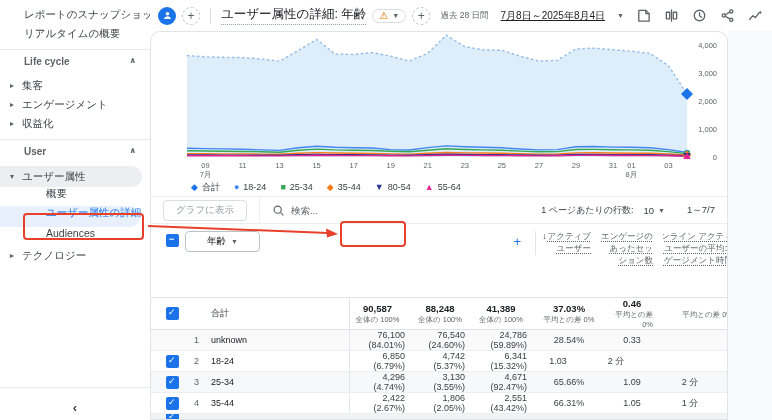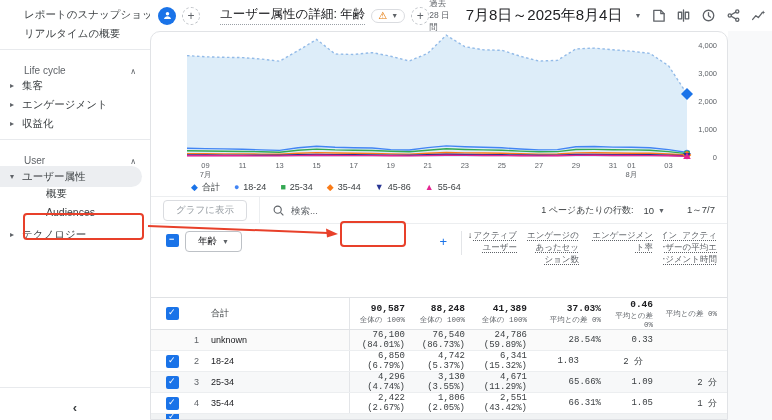--- a/index.html
+++ b/index.html
@@ -3,42 +3,42 @@
 <meta charset="utf-8">
 <style>
   * { margin:0; padding:0; box-sizing:border-box; }
   body { font-family:"Liberation Sans","DejaVu Sans",sans-serif; background:#fff; }
   .screen { position:relative; width:772px; height:420px; background:#fff; overflow:hidden; color:#202124; }
 
   
   .sidebar { position:absolute; left:0; top:0; width:150px; height:420px; background:#fff; font-size:10.5px; color:#3c4043; }
   .sb-item { display:flex; align-items:center; height:19px; padding-left:24px; white-space:nowrap; cursor:pointer; }
   .sb-item .caret { width:12px; margin-left:-14px; color:#5f6368; font-size:8px; }
-  .sb-sec-head { display:flex; align-items:flex-end; height:20px; padding:0 14px 0 24px; color:#5f6368; font-size:10px; }
+  .sb-sec-head { display:flex; align-items:flex-start; height:20px; padding:0 14px 0 24px; color:#5f6368; font-size:10px;font-weight:bold; }
   .sb-sec-head .chev { margin-left:auto; font-size:8px; color:#5f6368; }
   .sb-divider { border-top:1px solid #e8eaed; margin:6px 0; }
   .sb-parent { display:flex; align-items:center; height:21px; padding-left:24px; background:#eceef1; border-radius:0 16px 16px 0; margin-right:8px; font-weight:500; }
   .sb-parent .caret { width:12px; margin-left:-14px; color:#5f6368; font-size:8px; }
   .sb-sub { display:flex; align-items:flex-start; height:19px; padding-left:46px; white-space:nowrap; cursor:pointer; }
   .sb-sub.selected { background:#e8f0fe; color:#1a73e8; border-radius:0 16px 16px 0; margin-right:10px; height:21px; font-weight:500; }
   .sb-bottom { position:absolute; bottom:0; left:0; right:0; }
   .sb-collapse { display:flex; justify-content:center; align-items:center; height:26px; font-size:13px; font-weight:bold; color:#3c4043; cursor:pointer; }
 
   
   .topbar { position:absolute; left:150px; top:0; width:622px; height:31px; background:#fff; display:flex; align-items:center; padding:0 8px 0 8px; }
   .chip-circle { width:18px; height:18px; border-radius:50%; background:#1a73e8; display:flex; align-items:center; justify-content:center; flex:0 0 auto; }
   .add-circle { width:18px; height:18px; border-radius:50%; border:1px dashed #bdc1c6; color:#5f6368; font-size:12px; line-height:16px; text-align:center; margin-left:6px; flex:0 0 auto; cursor:pointer; }
   .tb-divider { width:1px; height:16px; background:#dadce0; margin:0 10px; }
   .report-title { font-size:12.5px; color:#202124; border-bottom:1px dotted #9aa0a6; padding-bottom:1px; white-space:nowrap; }
   .warn-chip { display:flex; align-items:center; border:1px solid #dadce0; border-radius:12px; padding:1px 6px; margin-left:6px; gap:4px; cursor:pointer; }
   .warn-tri { color:#e37400; font-size:10px; line-height:1; }
   .warn-caret { font-size:7px; color:#5f6368; }
   .topbar-right { margin-left:auto; display:flex; align-items:center; gap:10px; }
   .date-label { font-size:8.5px; color:#5f6368; margin-right:2px; }
-  .date-range { font-size:15px; color:#202124; white-space:nowrap; }
+  .date-range { font-size:10px; color:#202124; white-space:nowrap;text-decoration:underline; }
   .date-caret { font-size:7px; color:#5f6368; margin-left:2px; }
   .icon-btn { width:18px; height:18px; display:flex; align-items:center; justify-content:center; cursor:pointer; }
   .icon-btn svg { stroke:#5f6368; fill:none; stroke-width:1.4; stroke-linecap:round; stroke-linejoin:round; }
 
   
   .card { position:absolute; left:150px; top:31px; width:578px; height:389px; background:#fff; border:1px solid #e1e3e6; border-radius:10px 10px 0 0; overflow:hidden; }
   .right-gutter { position:absolute; left:728px; top:31px; width:44px; height:389px; background:#f8f9fa; }
 
   
   .chart-wrap { position:relative; width:576px; height:146px; }
@@ -60,35 +60,35 @@
   .rows-count { font-size:9.5px; color:#3c4043; margin:0 4px 0 10px; }
   .rows-caret { font-size:7px; color:#5f6368; margin-right:22px; }
   .page-range { font-size:9.5px; color:#3c4043; }
 
   
   .tbl { font-size:9px; color:#3c4043; }
   .trow { display:flex; align-items:stretch; }
   .cb-col { width:28px; display:flex; align-items:center; justify-content:flex-end; flex:0 0 auto; }
   .rank-col { width:20px; text-align:right; color:#5f6368; flex:0 0 auto; display:flex; align-items:center; justify-content:flex-end; }
   .age-col { width:150px; padding-left:12px; display:flex; align-items:center; font-weight:500; color:#202124; flex:0 0 auto; }
-  .c { flex:0 0 auto; text-align:right; padding-right:10px; display:flex; flex-direction:column; justify-content:center; align-items:flex-end;font-family:Liberation Mono, monospace; }
+  .c { flex:0 0 auto; text-align:right; padding-right:10px; display:flex; flex-direction:column; justify-content:center; align-items:center; }
   .c1 { width:66px; border-left:1px solid #e3e5e8; }
   .c2 { width:60px; } .c3 { width:62px; } .c4 { width:74px; } .c5 { width:52px; }
   .c6 { width:64px; overflow:hidden; }
   .c6 .clip { width:86px; text-align:right; }
   .checkbox { width:13px; height:13px; border-radius:2px; position:relative; }
   .checkbox.checked, .checkbox.ind { background:#1a73e8; }
   .checkbox.checked::after { content:"✓"; position:absolute; left:2px; top:0px; color:#fff; font-size:9px; }
   .checkbox.ind::after { content:"−"; position:absolute; left:3px; top:0px; color:#fff; font-size:9px; font-weight:bold; }
 
   .thead { height:74px; border-bottom:1px solid #e0e2e5; align-items:flex-start; padding-top:7px; }
   .thead .cb-col, .thead .rank-col, .thead .age-col { align-items:flex-start; padding-top:3px; }
   .thead .c { justify-content:flex-start; color:#5f6368; font-size:8.5px; line-height:1.4; }
   .thead .hdr-label { text-decoration:underline dotted; text-underline-offset:2px; }
-  .dim-chip { display:inline-flex; align-items:center; gap:5px; border:1px solid #bdc1c6; border-radius:4px; padding:3px 12px; font-size:9.5px; color:#202124; margin-left:6px; background:#fff; cursor:pointer; }
+  .dim-chip { display:inline-flex; align-items:center; gap:5px; border:1px solid #bdc1c6; border-radius:4px; padding:3px 21px; font-size:9.5px; color:#202124; margin-left:6px; background:#fff; cursor:pointer; }
   .dim-caret { font-size:7px; color:#5f6368; }
   .add-metric { margin-left:auto; padding-right:14px; color:#1a73e8; font-size:13px; align-self:flex-start; padding-top:3px; cursor:pointer; }
   .sort-arrow { color:#202124; margin-right:1px; text-decoration:none; display:inline-block; }
 
   .trow.totals { height:32px; border-bottom:1px solid #e0e2e5; }
   .totals .main-val { font-weight:600; font-size:9.5px; color:#202124; }
   .sub-val { font-size:7.5px; color:#5f6368; margin-top:1px; }
   .trow.data { height:21px; border-bottom:1px solid #eceef0; }
   .trow.data .val { color:#3c4043; }
   .trow.partial { height:7px; overflow:hidden; background:#f1f3f4; }
@@ -134,20 +134,23 @@
     <div class="sb-sec-head">
       <span>User</span>
       <span class="chev">∧</span>
     </div>
     <div class="sb-parent">
         <span class="caret">▾</span>
         <span>ユーザー属性</span>
       </div>
     <div class="sb-sub">
         <span>概要</span>
+      </div>
+    <div class="sb-sub selected">
+        <span>ユーザー属性の詳細</span>
       </div>
     <div class="sb-sub">
         <span>Audiences</span>
       </div>
     <div class="sb-item">
         <span class="caret">▸</span>
         <span>テクノロジー</span>
       </div>
     <div class="sb-bottom">
       <div class="sb-divider"></div>
@@ -265,21 +268,21 @@
       <div class="legend-item">
           <span class="lg-mk" style="color: rgb(52, 168, 83);">■</span>
           <span>25-34</span>
         </div>
       <div class="legend-item">
           <span class="lg-mk" style="color: rgb(250, 123, 23);">◆</span>
           <span>35-44</span>
         </div>
       <div class="legend-item">
           <span class="lg-mk" style="color: rgb(40, 53, 147);">▼</span>
-          <span>45-86</span>
+          <span>80-54</span>
         </div>
       <div class="legend-item">
           <span class="lg-mk" style="color: rgb(229, 37, 146);">▲</span>
           <span>55-64</span>
         </div>
     </div>
 
     <div class="toolbar">
       <button class="btn-outline">グラフに表示</button>
       <div class="tool-div"></div>
@@ -306,23 +309,20 @@
             <span>年齢</span>
             <span class="dim-caret">▼</span>
           </span>
         <span class="add-metric">+</span>
         <div class="c c1">
             <span><span class="sort-arrow">↓</span><span class="hdr-label">アクティブ ユーザー</span></span>
           </div>
         <div class="c c3">
             <span class="hdr-label">エンゲージのあったセッション数</span>
           </div>
-        <div class="c c4">
-            <span class="hdr-label">エンゲージメント率</span>
-          </div>
         <div class="c c6">
             <div class="clip"><span class="hdr-label">オンライン アクティブ ユーザーの平均エンゲージメント時間</span></div>
           </div>
       </div>
 
       <div class="trow totals">
         <div class="cb-col">
             <span class="checkbox checked"></span>
           </div>
         <div class="rank-col"></div>
@@ -353,21 +353,21 @@
       </div>
 
       <div class="trow data bg-a">
         <div class="cb-col"></div>
         <div class="rank-col">1</div>
         <div class="age-col">unknown</div>
         <div class="c c1">
             <span class="val">76,100 (84.01%)</span>
           </div>
         <div class="c c2">
-            <span class="val">76,540 (86.73%)</span>
+            <span class="val">76,540 (24.60%)</span>
           </div>
         <div class="c c3">
             <span class="val">24,786 (59.89%)</span>
           </div>
         <div class="c c4">
             <span class="val">28.54%</span>
           </div>
         <div class="c c5">
             <span class="val">0.33</span>
           </div>
@@ -405,21 +405,21 @@
           </div>
         <div class="rank-col">3</div>
         <div class="age-col">25-34</div>
         <div class="c c1">
             <span class="val">4,296 (4.74%)</span>
           </div>
         <div class="c c2">
             <span class="val">3,130 (3.55%)</span>
           </div>
         <div class="c c3">
-            <span class="val">4,671 (11.29%)</span>
+            <span class="val">4,671 (92.47%)</span>
           </div>
         <div class="c c4">
             <span class="val">65.66%</span>
           </div>
         <div class="c c5">
             <span class="val">1.09</span>
           </div>
         <div class="c c6">
             <span class="val">2 分</span>
           </div>

